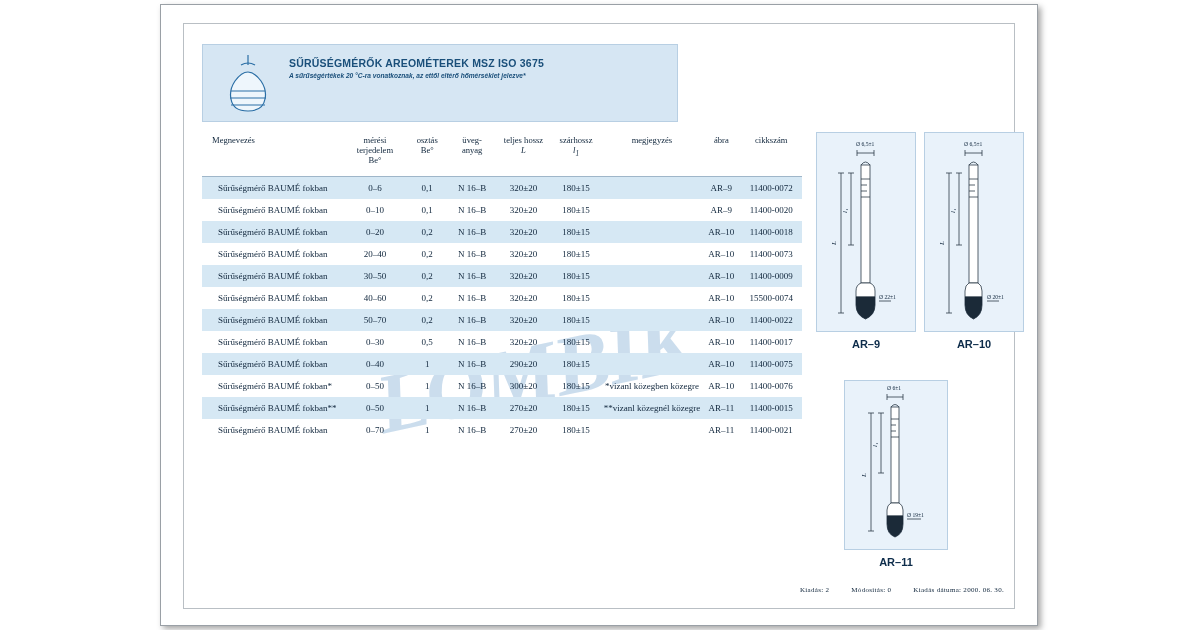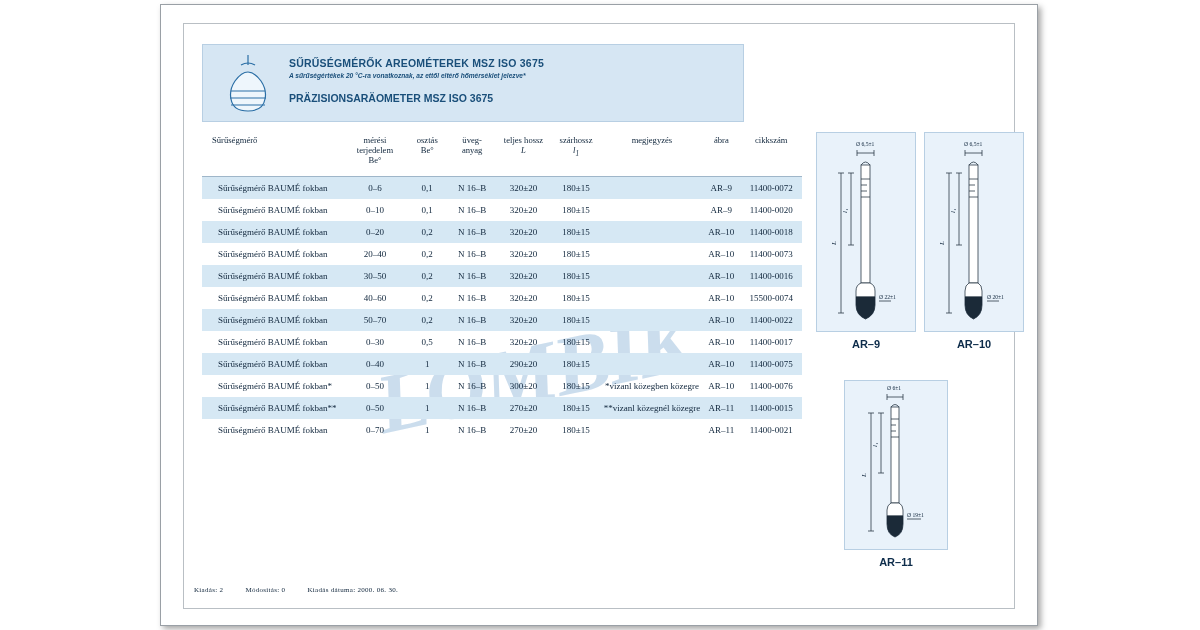--- a/index.html
+++ b/index.html
@@ -17,21 +17,21 @@
     box-sizing:border-box;
   }
   .sheet{
     position:absolute;left:22px;top:18px;right:22px;bottom:16px;
     border:1px solid #b9bfc4;
     background:#ffffff;
     box-sizing:border-box;
   }
   
   .header{
-    position:absolute;left:18px;top:20px;width:542px;height:78px;
+    position:absolute;left:18px;top:20px;width:476px;height:78px;
     background:#d6e6f3;
     border:1px solid #b8cfe3;
     box-sizing:border-box;
   }
   .header-flask{
     position:absolute;left:18px;top:6px;width:54px;height:66px;
   }
   .header-text{
     position:absolute;left:86px;top:12px;right:8px;
   }
@@ -97,21 +97,21 @@
     font-weight:bold;font-size:11px;color:#0d2c4a;
   }
   #labA{left:0px;top:206px;}
   #labB{left:108px;top:206px;}
   #labC{left:28px;top:424px;width:104px;}
   .dim{
     font-size:5.6px;font-family:"Liberation Serif", serif;color:#10263c;
   }
   
   .footer{
-    position:absolute;left:0;right:0;bottom:14px;text-align:left;
+    position:absolute;left:0;right:0;bottom:14px;text-align:right;
     font-size:7px;color:#10263c;letter-spacing:.3px;
   }
   .footer span{margin:0 10px;}
   
   .watermark{
     position:absolute;left:190px;top:300px;
     font-family:"Liberation Serif", serif;
     font-weight:bold;font-style:italic;
     font-size:84px;
     color:rgba(140,180,215,0.45);
@@ -138,30 +138,29 @@
             <path d="M14 30 q13 -18 26 0 q6 9 4 18 q-2 12 -17 12 q-15 0 -17 -12 q-2 -9 4 -18 z" fill="#eef6fc"></path>
             <path d="M10 40 h34"></path>
             <path d="M9 47 h36"></path>
             <path d="M10 54 h34"></path>
           </g>
         </svg>
       </div>
       <div class="header-text">
         <div class="h-title">SŰRŰSÉGMÉRŐK AREOMÉTEREK MSZ ISO 3675</div>
         <div class="h-sub">A sűrűségértékek 20 °C-ra vonatkoznak, az ettől eltérő hőmérséklet jelezve*</div>
-        <div class="h-title2">PRÄZISIONSARÄOMETER MSZ ISO 3675</div>
       </div>
     </div>
 
     <div class="table-wrap">
       <table class="main">
         <thead>
           <tr>
             <th class="name-col" style="width:130px;">
-              <span>Sűrűségmérő</span>
+              <span>Megnevezés</span>
             </th>
             <th style="width:64px;">
               <span>mérési terjedelem</span><br>
               <span>Be°</span>
             </th>
             <th style="width:40px;margin-top:36px;">
               <span>osztás</span><br>
               <span>Be°</span>
             </th>
             <th style="width:48px;">
@@ -234,21 +233,21 @@
             </tr>
             <tr class="alt">
               <td class="name">Sűrűségmérő BAUMÉ fokban</td>
               <td class="">30–50</td>
               <td class="">0,2</td>
               <td class="">N 16–B</td>
               <td class="">320±20</td>
               <td class="">180±15</td>
               <td class="note"></td>
               <td class="">AR–10</td>
-              <td class="">11400-0016</td>
+              <td class="">11400-0009</td>
             </tr>
             <tr>
               <td class="name">Sűrűségmérő BAUMÉ fokban</td>
               <td class="">40–60</td>
               <td class="">0,2</td>
               <td class="">N 16–B</td>
               <td class="">320±20</td>
               <td class="">180±15</td>
               <td class="note"></td>
               <td class="">AR–10</td>

